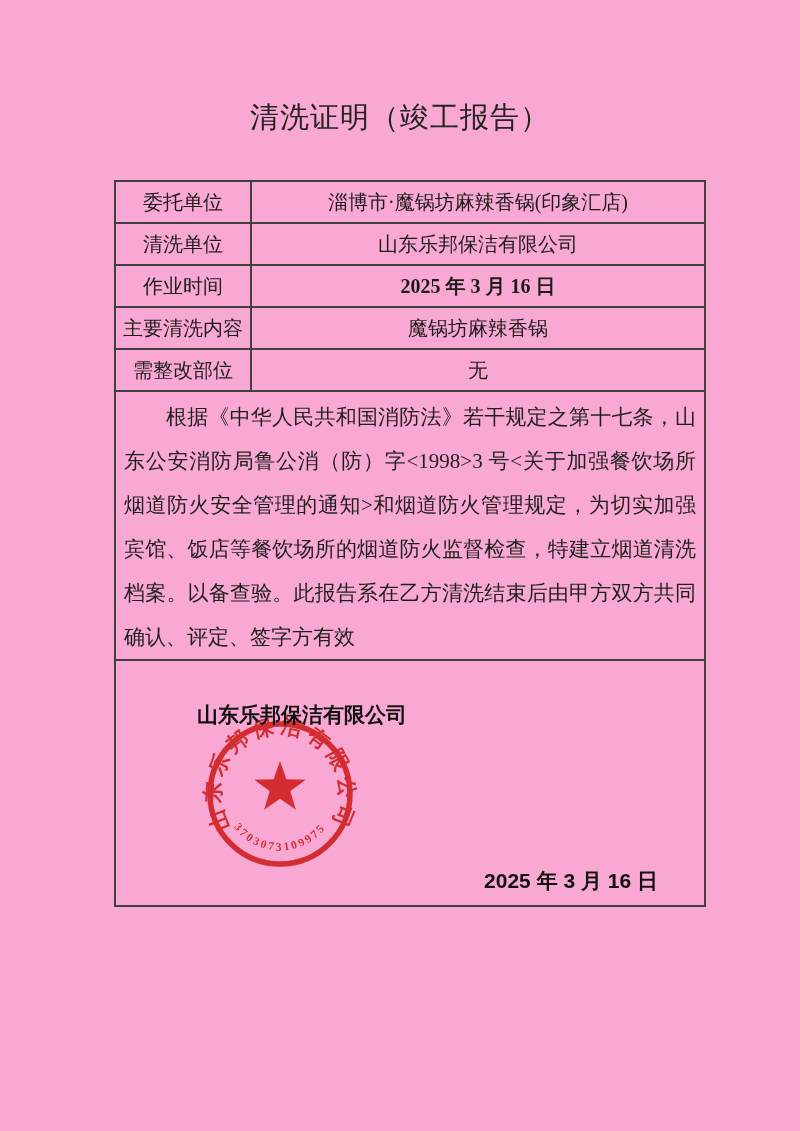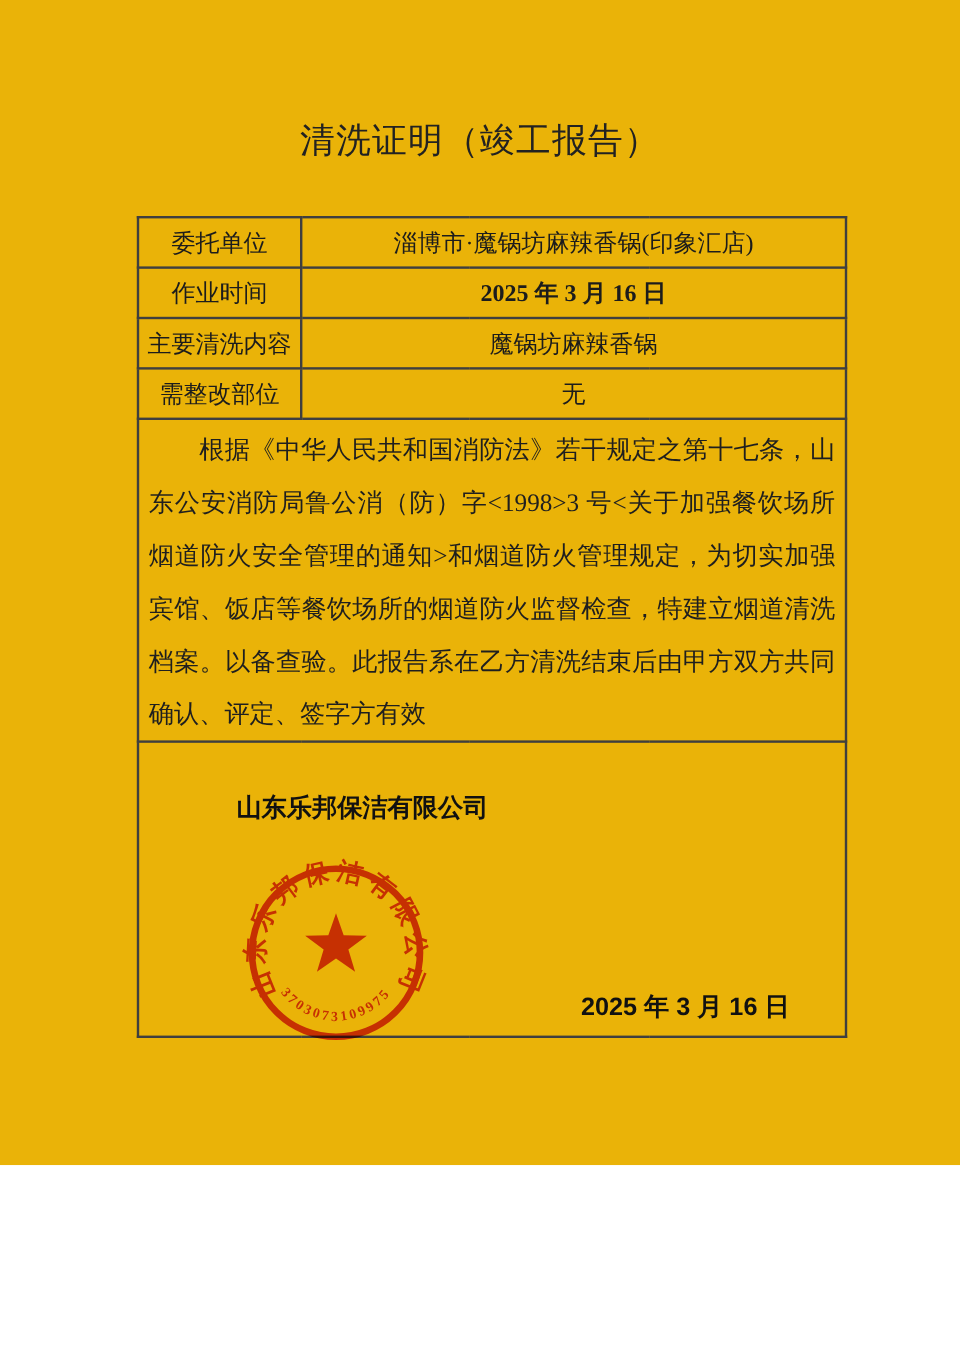--- a/index.html
+++ b/index.html
@@ -1,21 +1,21 @@
 <!DOCTYPE html>
 <html><head>
 <meta charset="utf-8">
 <style>
   * { margin: 0; padding: 0; box-sizing: border-box; }
   html, body { background: #ffffff; }
   .page {
     position: relative;
     width: 800px;
-    height: 971px;
-    background: #eab308;
+    height: 1131px;
+    background: #f9a8d4;
     font-family: "Liberation Serif", "DejaVu Serif", serif;
     color: #1c1c1c;
     overflow: hidden;
   }
   .doc-title {
     position: absolute;
     top: 98px;
     left: 0;
     width: 100%;
     text-align: center;
@@ -111,20 +111,24 @@
         <col style="width:140px">
         <col style="width:150px">
         <col style="width:164px">
     </colgroup>
     <tbody>
       <tr class="r">
         <td>委托单位</td>
         <td colspan="3">淄博市·魔锅坊麻辣香锅(印象汇店)</td>
       </tr>
       <tr class="r">
+        <td>清洗单位</td>
+        <td colspan="3">山东乐邦保洁有限公司</td>
+      </tr>
+      <tr class="r">
         <td>作业时间</td>
         <td colspan="3" class="date-cell">2025 年 3 月 16 日</td>
       </tr>
       <tr class="r">
         <td>主要清洗内容</td>
         <td colspan="3">魔锅坊麻辣香锅</td>
       </tr>
       <tr class="r">
         <td>需整改部位</td>
         <td colspan="3">无</td>

